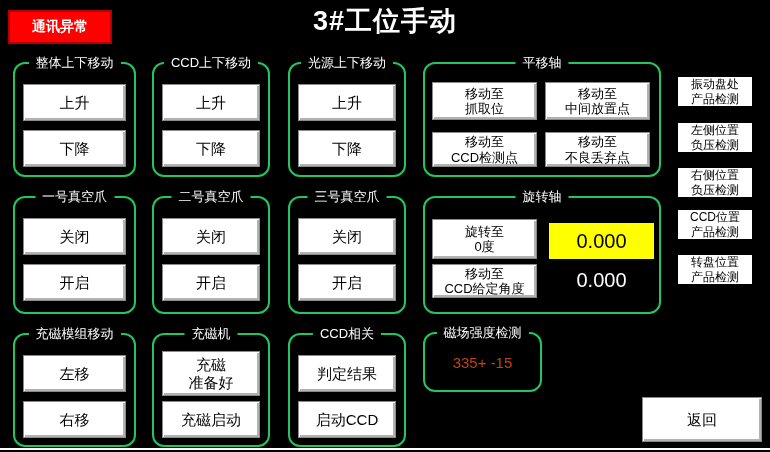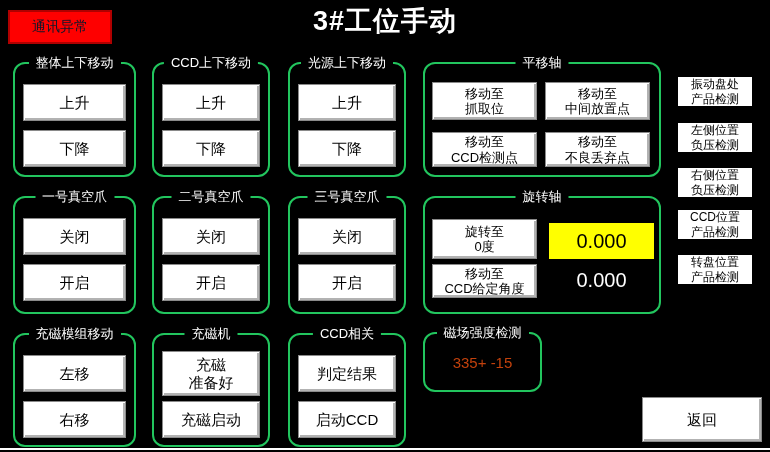--- a/index.html
+++ b/index.html
@@ -5,22 +5,22 @@
   * { box-sizing: border-box; margin: 0; padding: 0; }
   html, body { background: #000; }
   #screen {
     position: relative; width: 770px; height: 452px;
     background: #000; overflow: hidden;
     font-family: "Liberation Sans", sans-serif;
   }
   
   .status {
     position: absolute; left: 8px; top: 10px; width: 104px; height: 34px;
-    background: #fe0000; border: 2px solid #b00000; color: #0f172a;
-    font-size: 14px; display: flex; align-items: center; justify-content: center;
+    background: #fe0000; border: 2px solid #b00000; color: #ffffff;
+    font-size: 14px; display: flex; align-items: center; justify-content: center; font-weight: bold;
   }
   .title {
     position: absolute; left: 0; right: 0; top: 3px; text-align: center;
     color: #fff; font-size: 27px; font-weight: bold; letter-spacing: 1px;
   }
   
   .group { position: absolute; border: 2px solid #22c55e; border-radius: 12px; }
   .group-label {
     position: absolute; top: -9px; left: 50%; transform: translateX(-50%);
     background: #000; color: #fff; font-size: 13px; line-height: 16px;

